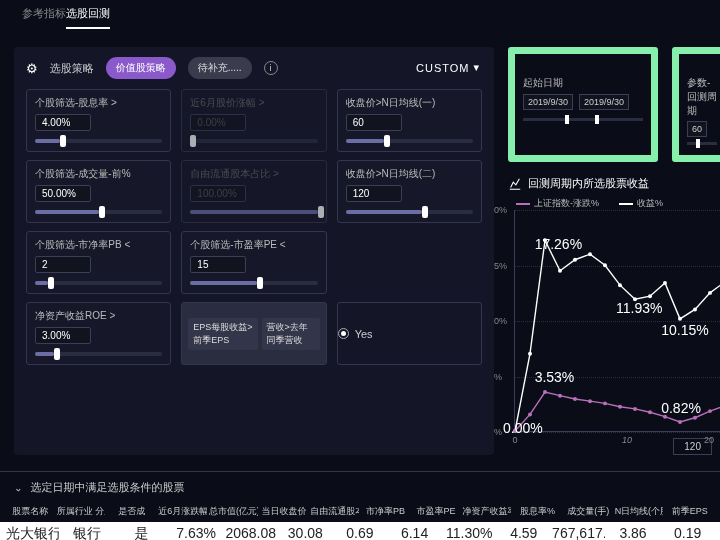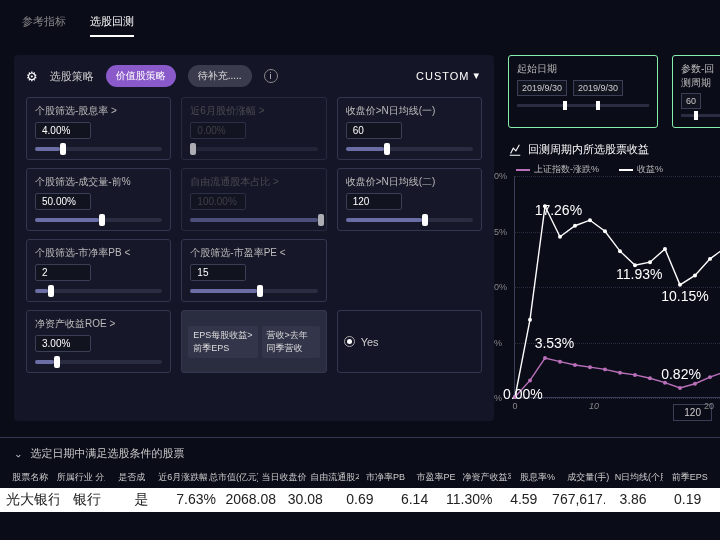--- a/index.html
+++ b/index.html
@@ -1,17 +1,17 @@
 <!DOCTYPE html>
 <html><head>
 <meta charset="utf-8">
 <style>
   *{box-sizing:border-box;margin:0;padding:0;font-family:"Segoe UI",Arial,sans-serif}
   body{background:#0a0c18;color:#ccc;font-size:11px;width:720px;height:540px;overflow:hidden}
-  .tabs{display:flex;gap:24px;padding:8px 22px 0}
+  .tabs{display:flex;padding:0 22px 0}
   .tab{padding:6px 0;color:#888;cursor:pointer}
   .tab.active{color:#fff;border-bottom:2px solid #fff;font-weight:500}
   .row{display:flex}
   .panel-left{flex:0 0 480px;margin:18px 0 0 14px;background:#141628;border-radius:4px;padding:10px 12px 8px;position:relative}
   .panel-left .hdr{display:flex;align-items:center;gap:12px;margin-bottom:10px}
   .gear{color:#fff;font-size:13px}
   .pill{padding:4px 10px;border-radius:12px;font-size:10px;cursor:pointer}
   .pill.purple{background:#8a5acb;color:#fff}
   .pill.grey{background:#3a3c4e;color:#ddd}
   .info{border:1px solid #888;border-radius:50%;width:14px;height:14px;display:flex;align-items:center;justify-content:center;font-size:9px;color:#ccc}
@@ -22,27 +22,27 @@
   .card label{font-size:10px;color:#bbb;display:block;margin-bottom:4px}
   .card.dim label{color:#666}
   .inp{border:1px solid #3a3e56;background:#11131f;color:#fff;font-size:10px;padding:2px 6px;width:56px;border-radius:2px}
   .card.dim .inp{color:#555}
   .slider{margin-top:8px;height:4px;background:#2a2d42;position:relative;border-radius:2px}
   .slider .fill{position:absolute;left:0;top:0;height:100%;background:#6b6ea5;border-radius:2px}
   .slider .thumb{position:absolute;top:-4px;width:6px;height:12px;background:#fff;border-radius:2px}
   .eps-box{grid-column:2;border:1px solid #33364e;border-radius:3px;background:#2a2d3f;padding:6px;display:flex;gap:8px;align-items:center}
   .eps-l{display:flex;flex-direction:row;gap:4px}
   .eps-l span{background:#33364a;padding:3px 5px;border-radius:2px;font-size:9px;color:#ddd}
-  .radios{grid-column:3;display:flex;flex-direction:column;gap:6px;padding:6px;border:1px solid #33364e;border-radius:3px;justify-content:center}
+  .radios{grid-column:3;display:flex;flex-direction:column;gap:6px;border:1px solid #33364e;border-radius:3px;justify-content:center}
   .radio{display:flex;align-items:center;gap:6px;cursor:pointer}
   .radio .dot{width:11px;height:11px;border:1px solid #aaa;border-radius:50%;display:flex;align-items:center;justify-content:center}
   .radio .dot.on::after{content:"";width:5px;height:5px;background:#fff;border-radius:50%}
   .panel-right{flex:1;padding:18px 0 0 14px;overflow:hidden}
   .dp-row{display:flex;gap:14px;margin-bottom:14px}
-  .dp-grp{border:1px solid #86efac;border-radius:3px;padding:6px 8px 10px;min-width:150px}
+  .dp-grp{border:7px solid #86efac;border-radius:3px;padding:22px 8px 10px;min-width:150px}
   .dp-grp .ttl{font-size:10px;color:#bbb;margin-bottom:4px;display:block}
   .dates{display:flex;gap:6px}
   .date{border:1px solid #3a3e56;padding:2px 4px;font-size:9px;color:#ccc;background:#11131f}
   .mini-sl{margin-top:8px;height:3px;background:#2a2d42;position:relative}
   .mini-sl .thumb{position:absolute;top:-3px;width:4px;height:9px;background:#fff}
   .chart-h{display:flex;align-items:center;gap:6px;color:#fff;font-size:11px;margin-bottom:6px}
   .chart-h svg{width:14px;height:14px}
   .legend{display:flex;gap:20px;font-size:9px;color:#bbb;margin:4px 0 0 8px;align-items:center}
   .leg-i{display:flex;align-items:center;gap:4px}
   .sw{width:14px;height:2px}
@@ -196,21 +196,21 @@
         <div class="ylab" style="top: 222px;">0%</div>
         <div class="gl" style="top: 166.5px;"></div>
         <div class="ylab" style="top: 166.5px;">5%</div>
         <div class="gl" style="top: 111px;"></div>
         <div class="ylab" style="top: 111px;">10%</div>
         <div class="gl" style="top: 55.5px;"></div>
         <div class="ylab" style="top: 55.5px;">15%</div>
         <div class="gl" style="top: 0px;"></div>
         <div class="ylab" style="top: 0px;">20%</div>
         <div class="xlab" style="left: 0px;">0</div>
-        <div class="xlab" style="left: 79px; font-style: italic;">10</div>
+        <div class="xlab" style="left: 112px; font-style: italic;">10</div>
         <div class="xlab" style="left: 194px;">20</div>
         <svg viewBox="0 0 226 222">
           <polyline points="0,222 15.066666666666666,144.3 30.133333333333333,30.413999999999987 45.2,61.05000000000001 60.266666666666666,49.94999999999999 75.33333333333333,44.39999999999998 90.4,55.5 105.46666666666667,75.48000000000002 120.53333333333333,89.577 135.6,86.58000000000001 150.66666666666666,73.25999999999999 165.73333333333332,109.33499999999998 180.8,99.89999999999999 195.86666666666667,83.25 210.93333333333334,72.14999999999998 226,16.31699999999998" fill="none" stroke="#ffffff" stroke-width="1.4"></polyline>
           <circle cx="0" cy="222" r="2" fill="#ffffff"></circle>
           <circle cx="15.066666666666666" cy="144.3" r="2" fill="#ffffff"></circle>
           <circle cx="30.133333333333333" cy="30.413999999999987" r="2" fill="#ffffff"></circle>
           <circle cx="45.2" cy="61.05000000000001" r="2" fill="#ffffff"></circle>
           <circle cx="60.266666666666666" cy="49.94999999999999" r="2" fill="#ffffff"></circle>
           <circle cx="75.33333333333333" cy="44.39999999999998" r="2" fill="#ffffff"></circle>
           <circle cx="90.4" cy="55.5" r="2" fill="#ffffff"></circle>

